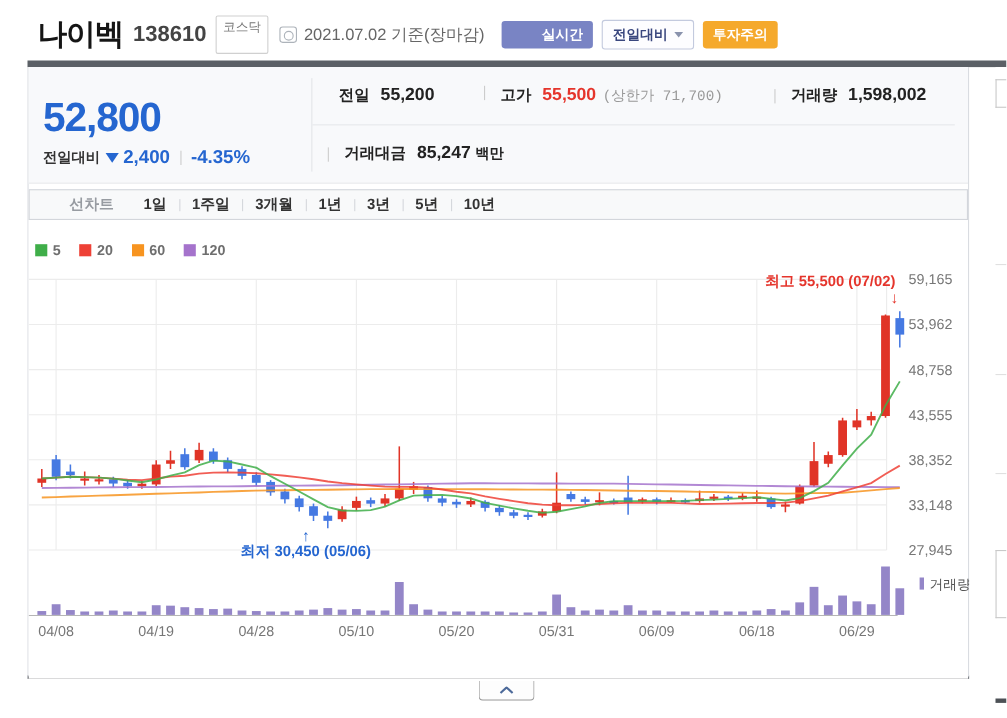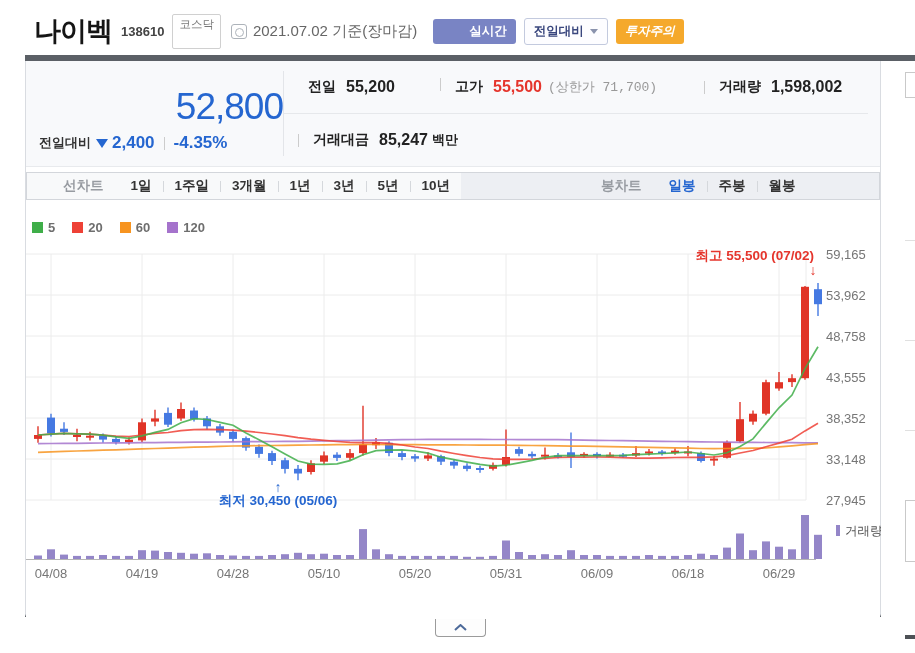--- a/index.html
+++ b/index.html
@@ -4,48 +4,48 @@
 <style>
   * { margin:0; padding:0; box-sizing:border-box; }
   html,body { width:915px; height:653px; background:#fff; overflow:hidden;
     font-family:"Liberation Sans","DejaVu Sans",sans-serif; }
   #page { position:relative; width:915px; height:653px; background:#fff; }
 
   
   .hdr { position:absolute; left:34px; top:10px; width:850px; height:42px;
     display:flex; align-items:center; }
   .hdr .title { font-size:27px; font-weight:bold; color:#151515; letter-spacing:-1px; }
-  .hdr .code { font-size:13px; font-weight:bold; color:#444; margin-left:9px; }
+  .hdr .code { font-size:20px; font-weight:bold; color:#444; margin-left:9px; }
   .hdr .mkt-badge { margin-left:8px; font-size:11.5px; color:#777; border:1px solid #d0d0d0;
     background:#fff; padding:2px 6px 16px; border-radius:2px; }
   .hdr .date-icon { margin-left:10px; width:16px; height:15px; border:1px solid #adb3ba;
     border-radius:3px; position:relative; background:#fff; }
   .hdr .date-icon:before { content:""; position:absolute; left:3px; top:3px; width:7px; height:7px;
     border:1px solid #adb3ba; border-radius:50%; }
   .hdr .date-txt { margin-left:6px; font-size:15px; color:#666; }
   .btn { margin-left:8px; font-size:12.5px; font-weight:bold; border-radius:3px;
     padding:4px 9px; cursor:pointer; display:inline-flex; align-items:center; }
   .btn-realtime { background:#7984c4; color:#fff; margin-left:16px;padding-left:36px; }
   .btn-overview { background:#fdfdff; color:#3a477e; border:1px solid #c3cade; }
   .btn-overview .caret { width:0; height:0; border-left:4px solid transparent;
     border-right:4px solid transparent; border-top:5px solid #8a93ad; margin-left:6px; }
-  .btn-warning { background:#f5a92c; color:#fff;font-style:italic; }
+  .btn-warning { background:#f5a92c; color:#fff; }
 
   .dark-bar { position:absolute; left:25px; top:55px; width:890px; height:6px; background:#5b6066; }
 
   
   #module { position:absolute; left:25px; top:61px; width:856px; height:556px;
     border-left:1px solid #d9dce1; border-right:1px solid #d9dce1;
     border-bottom:3px solid #4d5156; background:#fff; }
 
   
   .summary { height:106px; background:#f8f9fb; border-bottom:1px solid #e8eaed; display:flex; }
   .price-col { width:258px; padding:16px 0 0 13px; border-right:1px solid #e3e5e9;
     margin:10px 0; }
-  .price-now { font-size:37px; font-weight:normal; color:#2566d0; letter-spacing:-1px; line-height:40px;text-align:right; }
+  .price-now { font-size:37px; font-weight:bold; color:#2566d0; letter-spacing:-1px; line-height:40px; }
   .chg-row { margin-top:6px; display:flex; align-items:center; }
   .chg-label { font-size:13px; color:#333; font-weight:bold; }
   .tri-down { width:0; height:0; border-left:6px solid transparent; border-right:6px solid transparent;
     border-top:9px solid #2566d0; margin:0 4px 0 5px; }
   .chg-val { font-size:17px; font-weight:bold; color:#2566d0; }
   .chg-sep { width:1px; height:13px; background:#ccc; margin:0 9px; }
   .chg-pct { font-size:17px; font-weight:bold; color:#2566d0; }
 
   .tbl { flex:1; display:flex; flex-direction:column; padding:0 12px 0 0; }
   .tbl-row { flex:1; display:flex; align-items:center; }
@@ -167,30 +167,20 @@
             <span class="tab-sep"></span>
             <span class="tab">3개월</span>
             <span class="tab-sep"></span>
             <span class="tab">1년</span>
             <span class="tab-sep"></span>
             <span class="tab">3년</span>
             <span class="tab-sep"></span>
             <span class="tab">5년</span>
             <span class="tab-sep"></span>
             <span class="tab">10년</span>
-          </span>
-      </div>
-      <div class="tab-right" style="display: inline-flex;">
-        <span class="tab-cap">봉차트</span>
-        <span id="candle-tabs" style="display: inline-flex; align-items: center;">
-            <span class="tab sel">일봉</span>
-            <span class="tab-sep"></span>
-            <span class="tab">주봉</span>
-            <span class="tab-sep"></span>
-            <span class="tab">월봉</span>
           </span>
       </div>
     </div>
 
     <div class="chart-panel">
       <div id="ma-legend">
           <span class="leg-item">
             <span class="leg-sq" style="background: rgb(63, 174, 73);"></span>
             <span class="leg-txt">5</span>
           </span>

